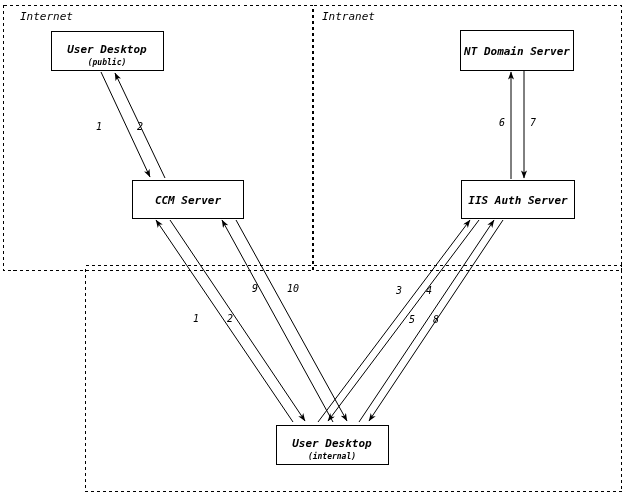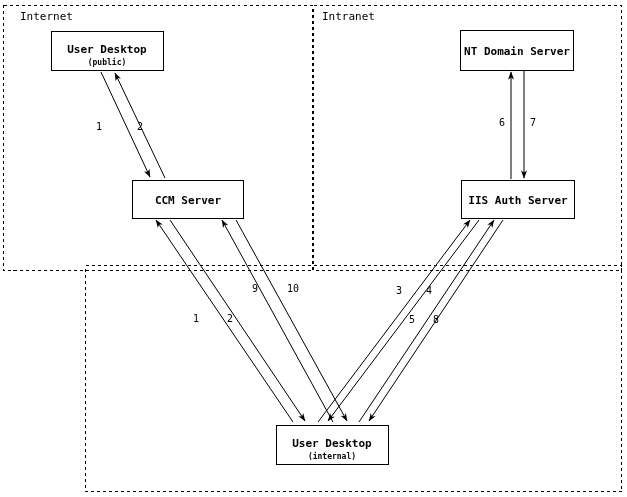--- a/index.html
+++ b/index.html
@@ -7,20 +7,21 @@
     padding: 0;
     background: #ffffff;
   }
   #diagram-root {
     position: relative;
     width: 627px;
     height: 497px;
     background: #ffffff;
     font-family: "DejaVu Sans Mono", "Liberation Mono", monospace;
     overflow: hidden;
+    font-style: italic;
   }
   svg.canvas {
     position: absolute;
     left: 0;
     top: 0;
     width: 627px;
     height: 497px;
   }
   .zone-rect {
     fill: none;

